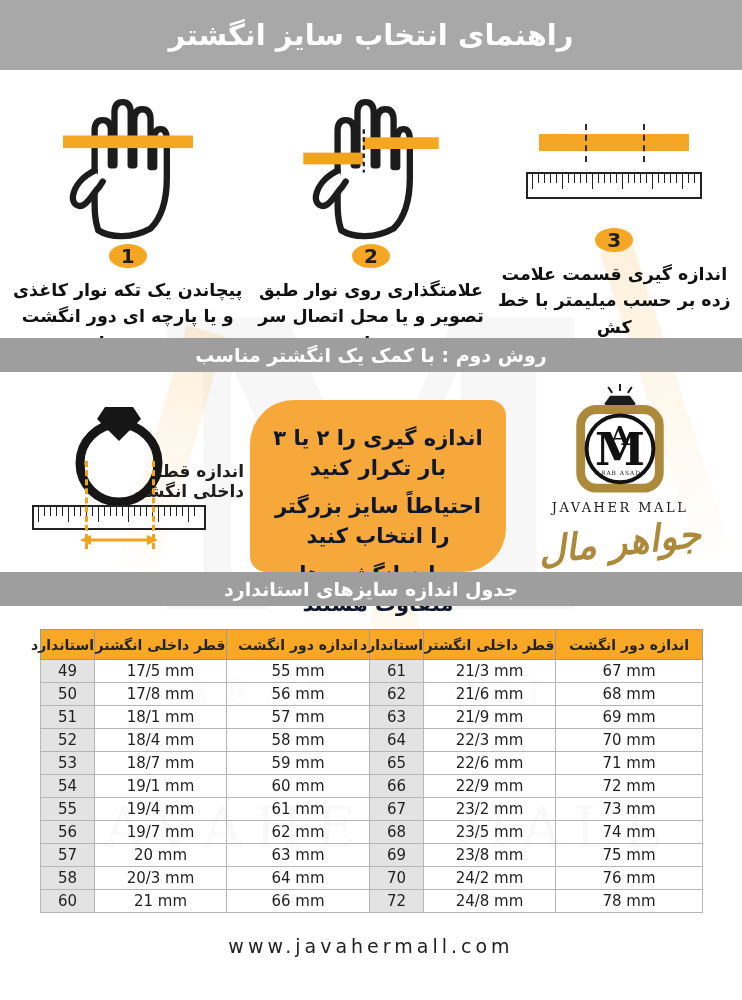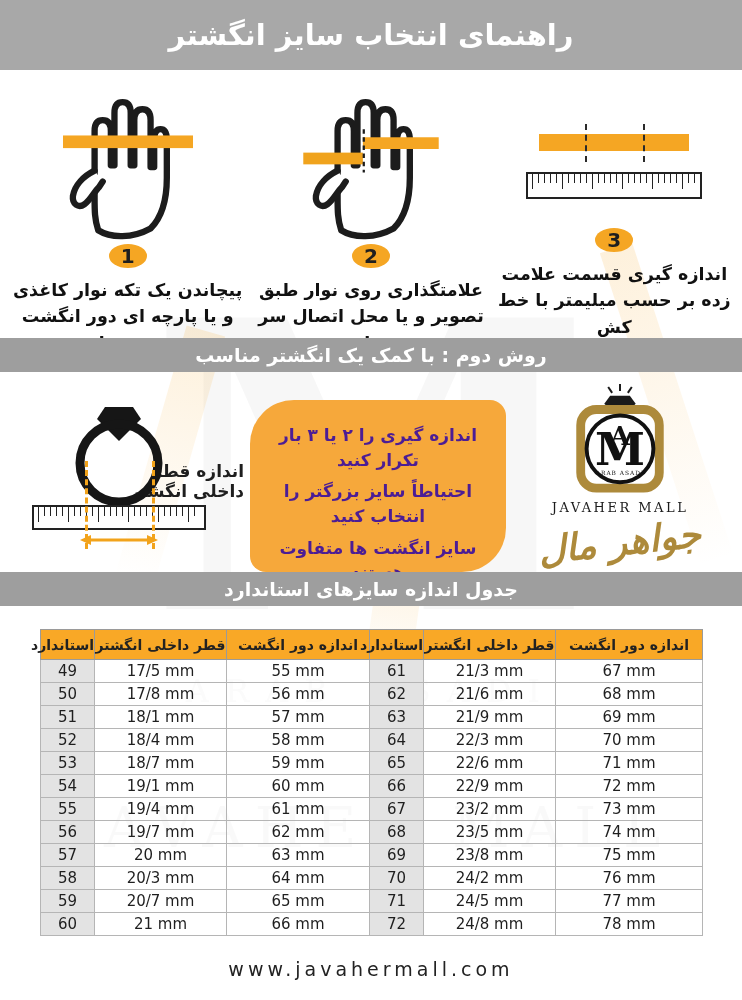--- a/index.html
+++ b/index.html
@@ -63,21 +63,21 @@
   .ring-col { width:230px; display:flex; flex-direction:row; align-items:center; }
   .ring-illus { position:relative; width:210px; height:152px; }
   .ring-illus .ruler { position:absolute; left:18px; top:104px; width:174px; height:25px; }
   .ring-illus .d1 { left:71px; top:60px; height:88px; border-left:3px dashed #f2a31b; }
   .ring-illus .d2 { left:138px; top:60px; height:88px; border-left:3px dashed #f2a31b; }
   .ring-illus .arrow { position:absolute; left:66px; top:132px; }
   .ring-caption { font-size:17px; font-weight:bold; margin-top:8px; }
 
   .tip-box { width:256px; margin:18px 6px 0; padding:16px 14px; background:#f6a83b;
     border-radius:44px 16px 44px 16px; text-align:center; }
-  .tip-box p { font-size:17px; font-weight:bold; color:#4c1d95; line-height:1.45; margin:7px 0; }
+  .tip-box p { font-size:21px; font-weight:bold; color:#0f172a; line-height:1.45; margin:7px 0; }
 
   .logo-col { flex:1; display:flex; flex-direction:column; align-items:center; padding-top:2px; }
   .logo-en { font-family:"DejaVu Serif", serif; font-size:13px; letter-spacing:2.5px;
     color:#1b1b1b; margin-top:4px; }
   .logo-fa { font-size:37px; font-weight:bold; font-style:italic; color:#ad8a3b;
     margin-top:6px; transform:rotate(-6deg); }
 
   
   .size-table { position:relative; z-index:2; width:662px; margin:23px 40px 0;
     border-collapse:collapse; table-layout:fixed; background:rgba(255,255,255,0.55); }
@@ -303,28 +303,20 @@
         </tr>
         <tr>
           <td class="std">58</td>
           <td>20/3 mm</td>
           <td>64 mm</td>
           <td class="std">70</td>
           <td>24/2 mm</td>
           <td>76 mm</td>
         </tr>
         <tr>
-          <td class="std">59</td>
-          <td>20/7 mm</td>
-          <td>65 mm</td>
-          <td class="std">71</td>
-          <td>24/5 mm</td>
-          <td>77 mm</td>
-        </tr>
-        <tr>
           <td class="std">60</td>
           <td>21 mm</td>
           <td>66 mm</td>
           <td class="std">72</td>
           <td>24/8 mm</td>
           <td>78 mm</td>
         </tr>
       </tbody>
   </table>
 

